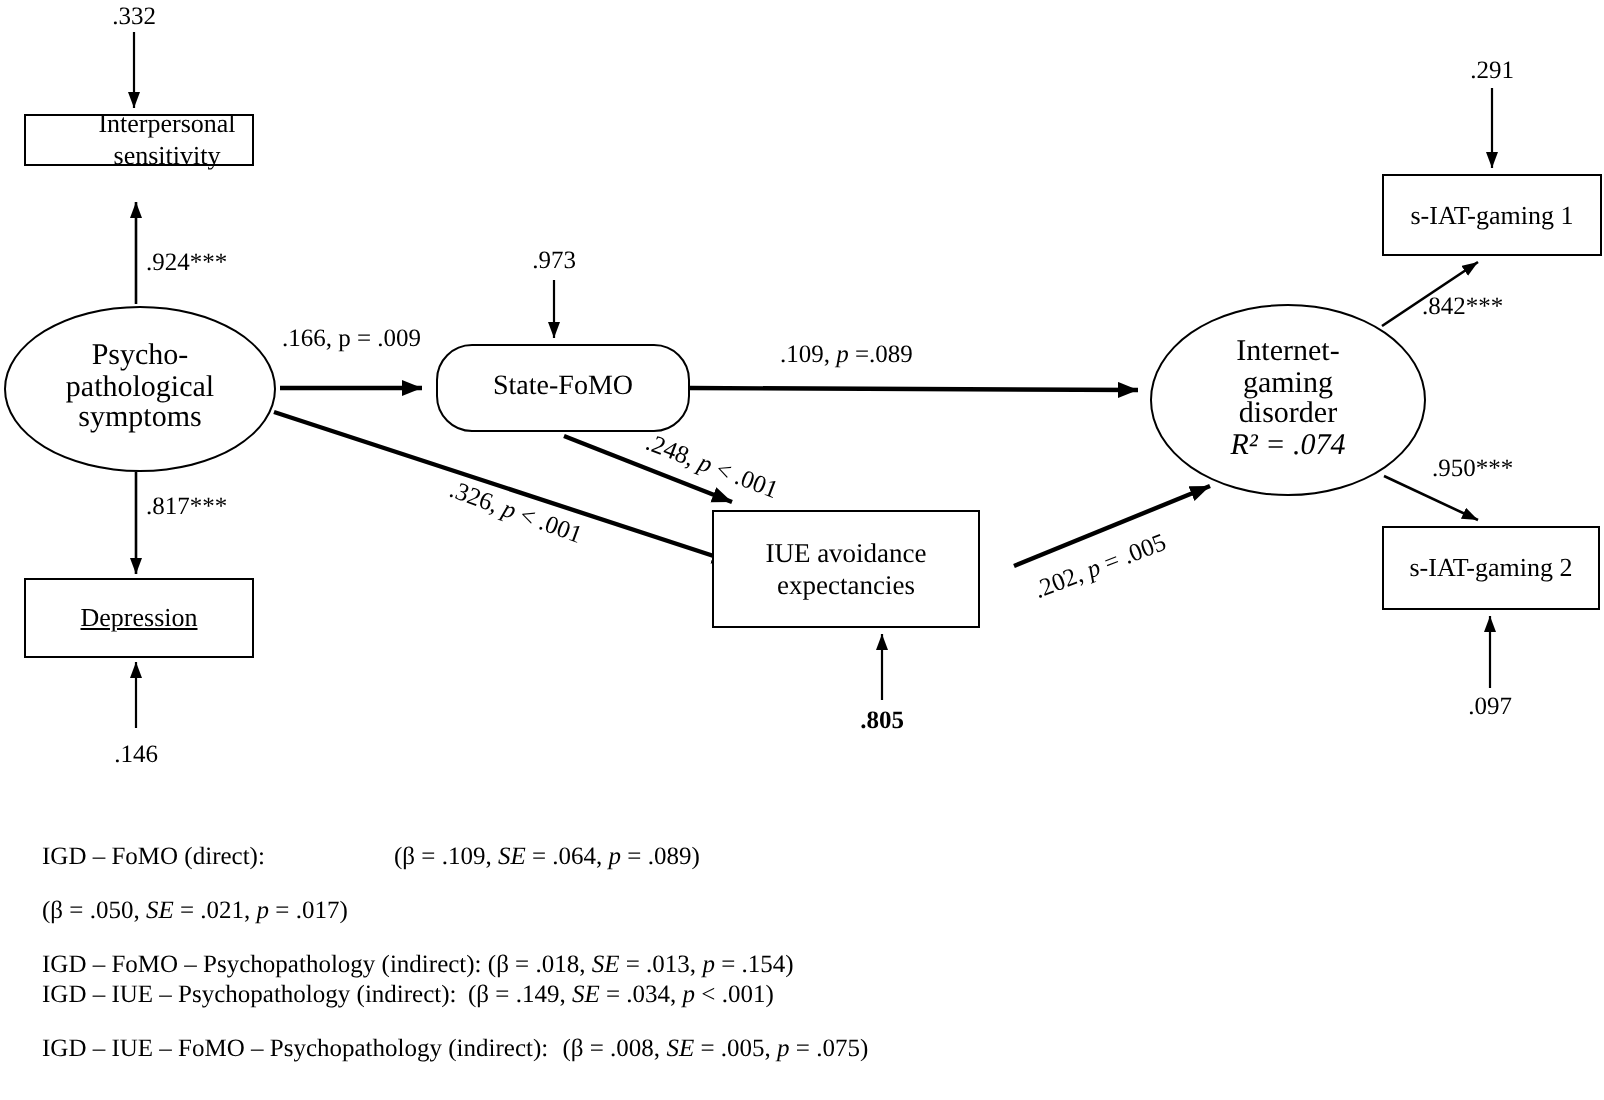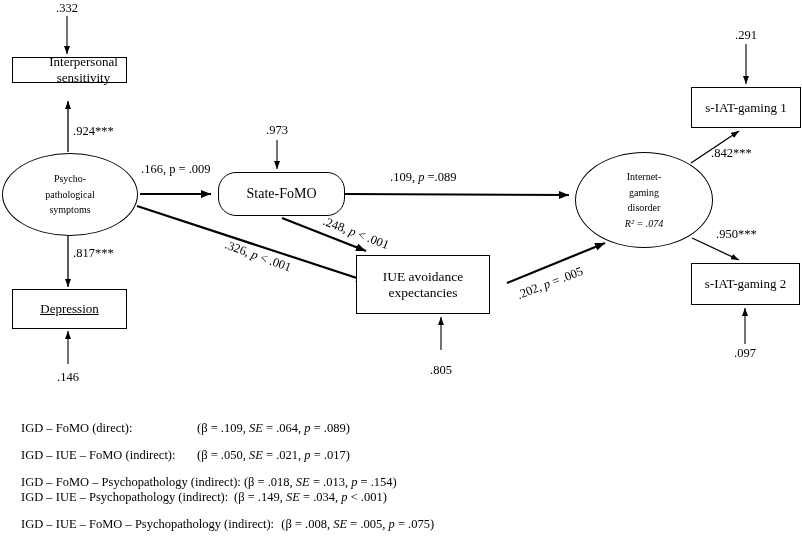--- a/index.html
+++ b/index.html
@@ -9,21 +9,21 @@
     overflow:hidden;
   }
   #arrows{position:absolute;left:0;top:0;width:802px;height:550px;}
   .node{
     position:absolute;display:flex;align-items:center;justify-content:center;
     text-align:center;box-sizing:border-box;background:#fff;
   }
   .node span, .node i{white-space:pre-line;}
   .rect{border:1.2px solid #000;font-size:13px;line-height:16px;}
   .rect-bold{border:1.6px solid #000;}
-  .ellipse{border:1.4px solid #000;border-radius:50%;font-size:10px;line-height:15.5px;flex-direction:column;}
+  .ellipse{border:1.4px solid #000;border-radius:50%;font-size:15px;line-height:15.5px;flex-direction:column;}
   .lbl{position:absolute;font-size:12.5px;line-height:14px;white-space:nowrap;}
   .lbl.ctr{text-align:center;}
   .rot{transform-origin:center center;}
   #footer{position:absolute;left:21px;top:421px;font-size:12.5px;line-height:15px;}
   .stat-row{display:flex;white-space:pre;}
   .stat-label{display:inline-block;}
   .col1{min-width:176px;}
   .col2{min-width:213px;}
   .col3{margin-right:4px;}
   .gap{margin-top:12px;}
@@ -104,30 +104,29 @@
   <div class="lbl" style="left:141px;top:162px;">.166, p = .009</div>
   <div class="lbl" style="left:390px;top:170px;"><span>.109, </span><i>p</i><span> =.089</span></div>
   <div class="lbl ctr rot" style="left:316px;top:226px;width:80px;transform:rotate(21deg);"><span>.248, </span><i>p</i><span> &lt; .001</span></div>
   <div class="lbl ctr rot" style="left:218px;top:249px;width:80px;transform:rotate(20deg);"><span>.326, </span><i>p</i><span> &lt; .001</span></div>
   <div class="lbl ctr rot" style="left:510px;top:276px;width:80px;transform:rotate(-21deg);"><span>.202, </span><i>p</i><span> = .005</span></div>
 
   <div class="lbl ctr" style="left:47px;top:1px;width:40px;">.332</div>
   <div class="lbl ctr" style="left:257px;top:123px;width:40px;">.973</div>
   <div class="lbl ctr" style="left:726px;top:28px;width:40px;">.291</div>
   <div class="lbl ctr" style="left:48px;top:370px;width:40px;">.146</div>
-  <div class="lbl ctr" style="left:421px;top:363px;width:40px;">.805</div>
+  <div class="lbl ctr" style="left:421px;top:353px;width:40px;font-weight:bold;">.805</div>
   <div class="lbl ctr" style="left:725px;top:346px;width:40px;">.097</div>
 
   <div id="footer">
     <div class="stat-row">
       <span class="stat-label col1">IGD – FoMO (direct):</span>
       <span class="stats"><span>(β = .109, </span><i>SE</i><span> = .064, </span><i>p</i><span> = .089)</span></span>
     </div>
     <div class="stat-row gap">
-      <span class="stat-label col1">IGD – IUE – FoMO (indirect):</span>
       <span class="stats"><span>(β = .050, </span><i>SE</i><span> = .021, </span><i>p</i><span> = .017)</span></span>
     </div>
     <div class="stat-row gap">
       <span class="stat-label col2">IGD – FoMO – Psychopathology (indirect): </span>
       <span class="stats"><span>(β = .018, </span><i>SE</i><span> = .013, </span><i>p</i><span> = .154)</span></span>
     </div>
     <div class="stat-row">
       <span class="stat-label col2">IGD – IUE – Psychopathology (indirect):</span>
       <span class="stats"><span>(β = .149, </span><i>SE</i><span> = .034, </span><i>p</i><span> &lt; .001)</span></span>
     </div>

